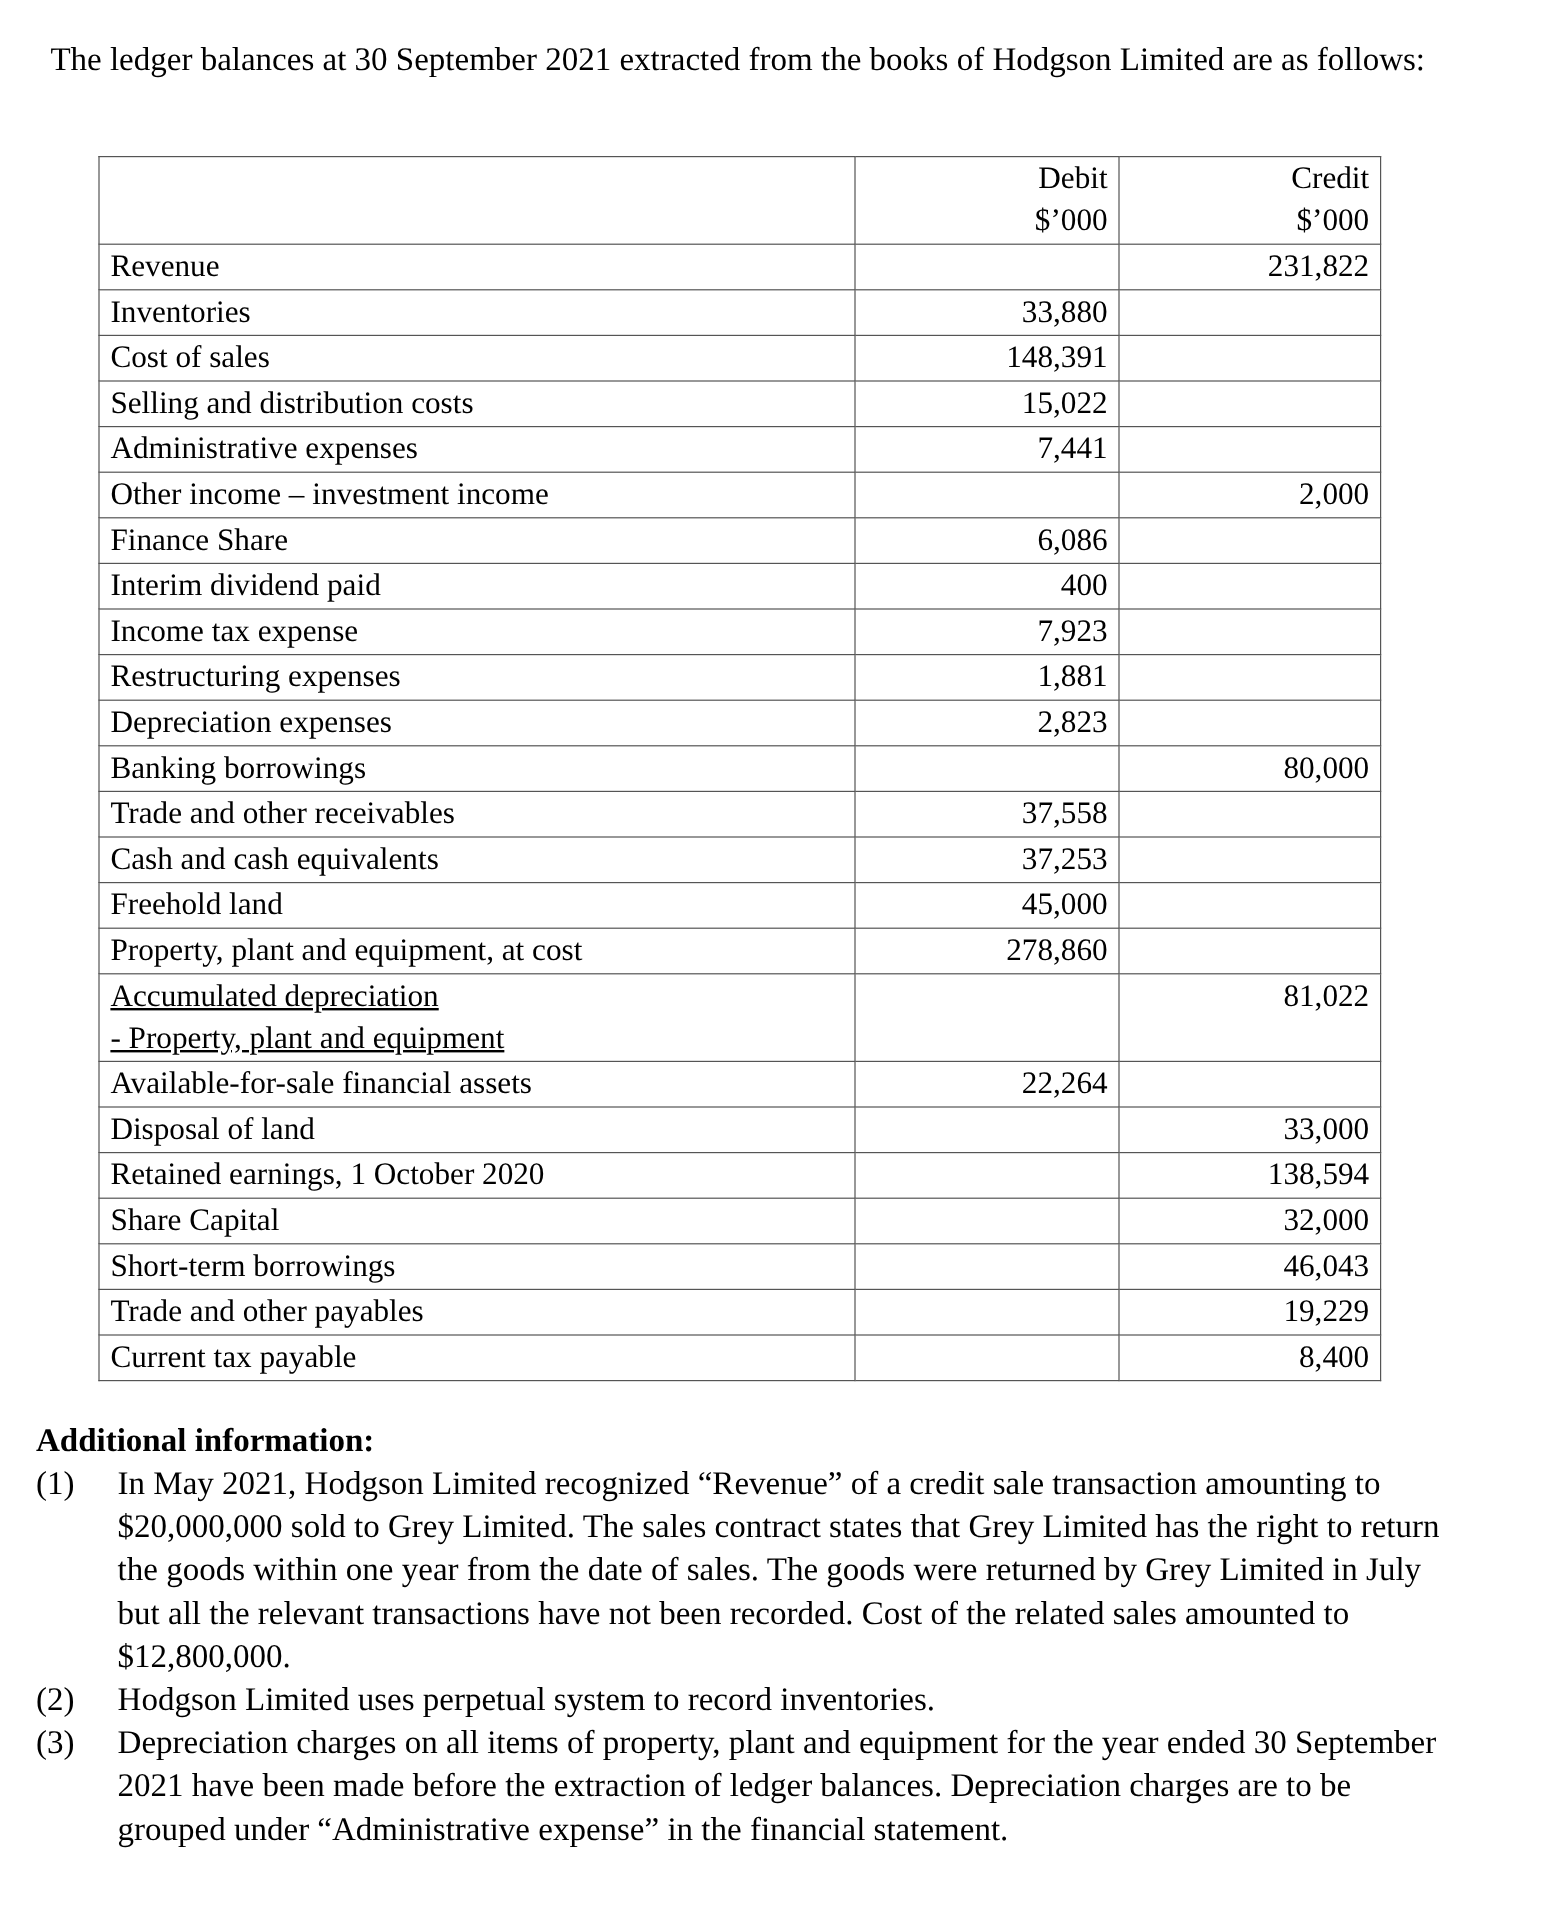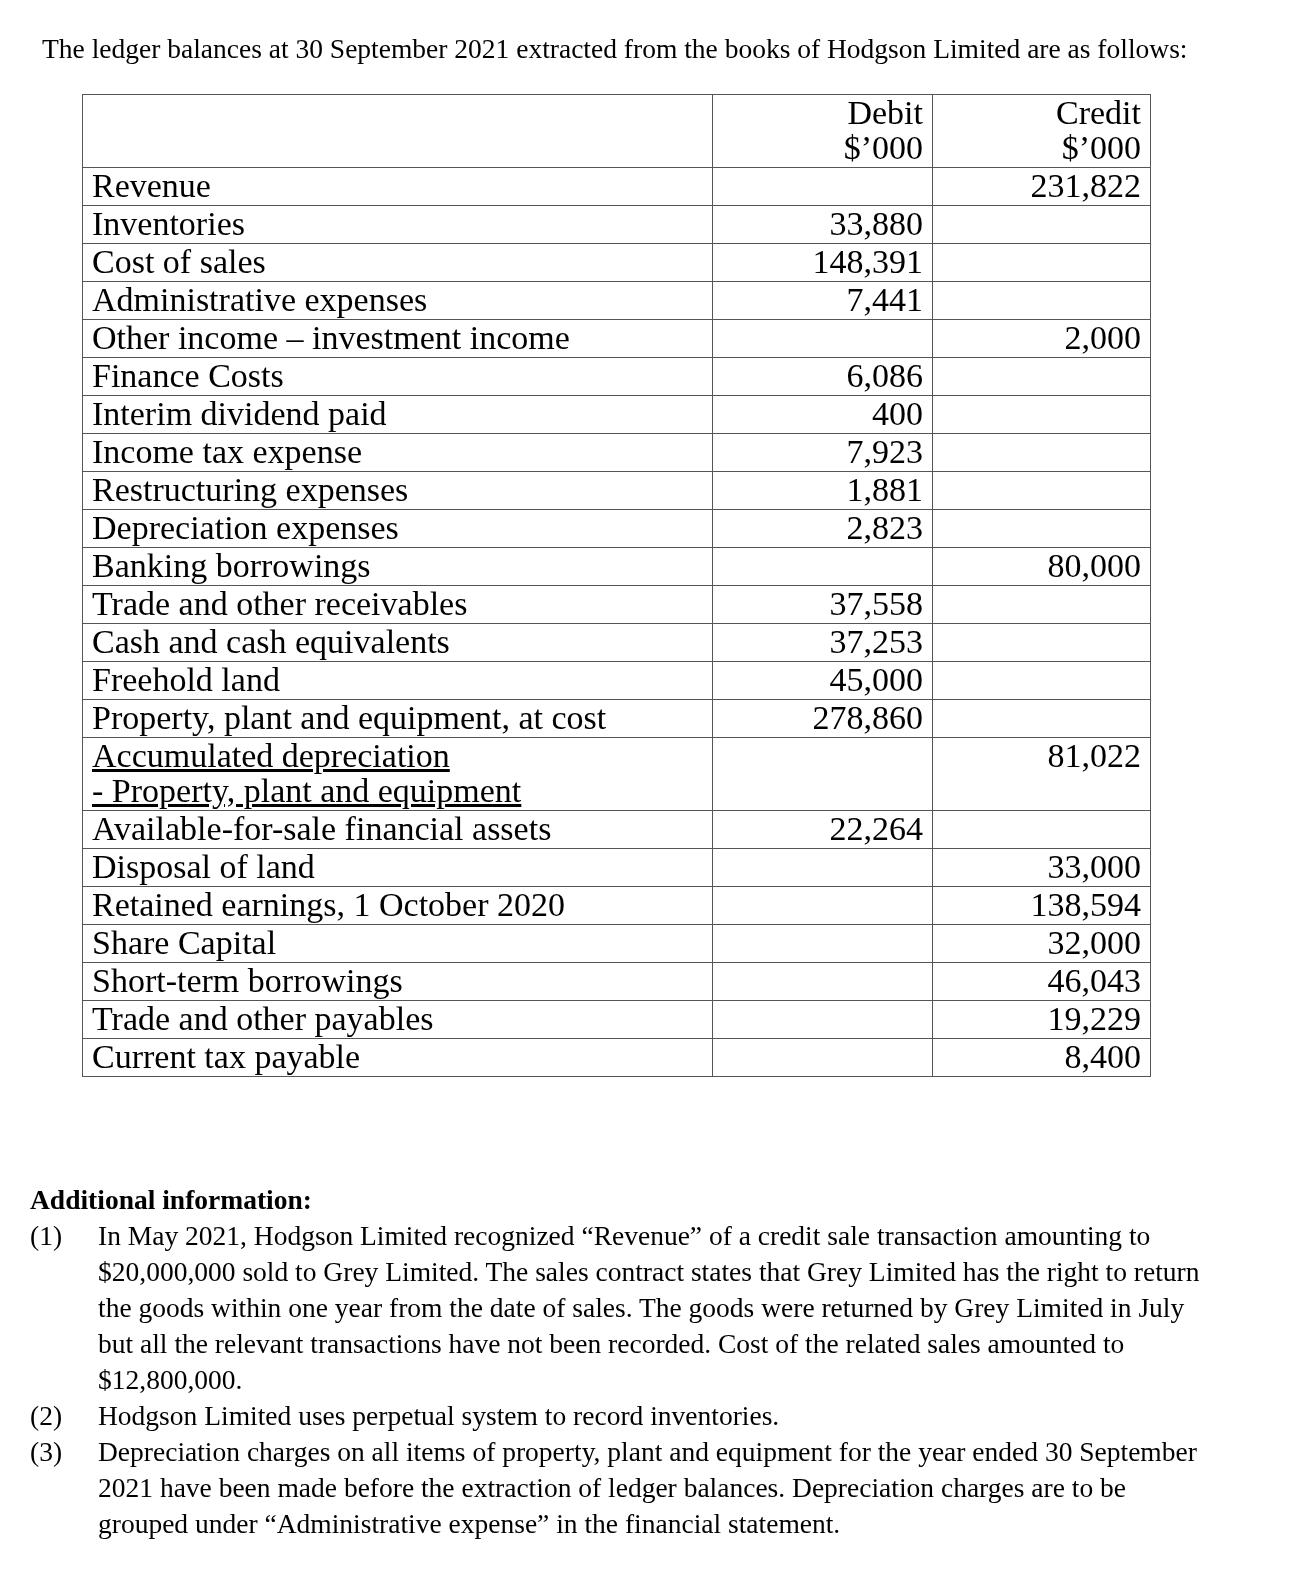--- a/index.html
+++ b/index.html
@@ -38,21 +38,22 @@
   .ledger-wrap {
     position: absolute;
     left: 82px;
     top: 94px;
     width: 1068px;
   }
   table.ledger {
     border-collapse: collapse;
     width: 1068px;
     table-layout: fixed;
-    font-size: 34px;
+    font-size: 26px;
+    margin-top: 36px;
   }
   table.ledger td, table.ledger th {
     border: 1.4px solid #555555;
     padding: 0px 9px 2px 9px;
     vertical-align: top;
     font-weight: normal;
     line-height: 35px;
     height: 35px;
     box-sizing: border-box;
   }
@@ -148,31 +149,36 @@
             <td class="label">Inventories</td>
             <td class="num">33,880</td>
             <td class="num"></td>
           </tr>
           <tr>
             <td class="label">Cost of sales</td>
             <td class="num">148,391</td>
             <td class="num"></td>
           </tr>
           <tr>
+            <td class="label">Selling and distribution costs</td>
+            <td class="num">15,022</td>
+            <td class="num"></td>
+          </tr>
+          <tr>
             <td class="label">Administrative expenses</td>
             <td class="num">7,441</td>
             <td class="num"></td>
           </tr>
           <tr>
             <td class="label">Other income – investment income</td>
             <td class="num"></td>
             <td class="num">2,000</td>
           </tr>
           <tr>
-            <td class="label">Finance Costs</td>
+            <td class="label">Finance Share</td>
             <td class="num">6,086</td>
             <td class="num"></td>
           </tr>
           <tr>
             <td class="label">Interim dividend paid</td>
             <td class="num">400</td>
             <td class="num"></td>
           </tr>
           <tr>
             <td class="label">Income tax expense</td>

